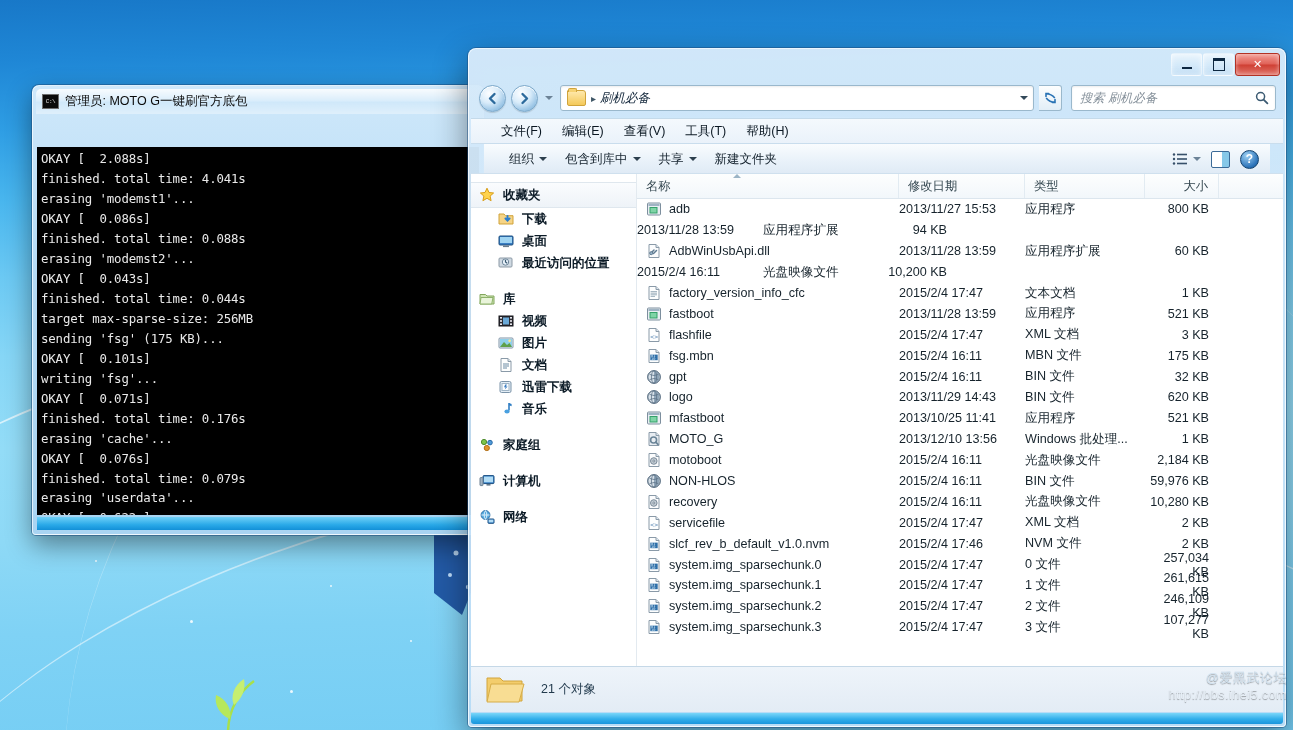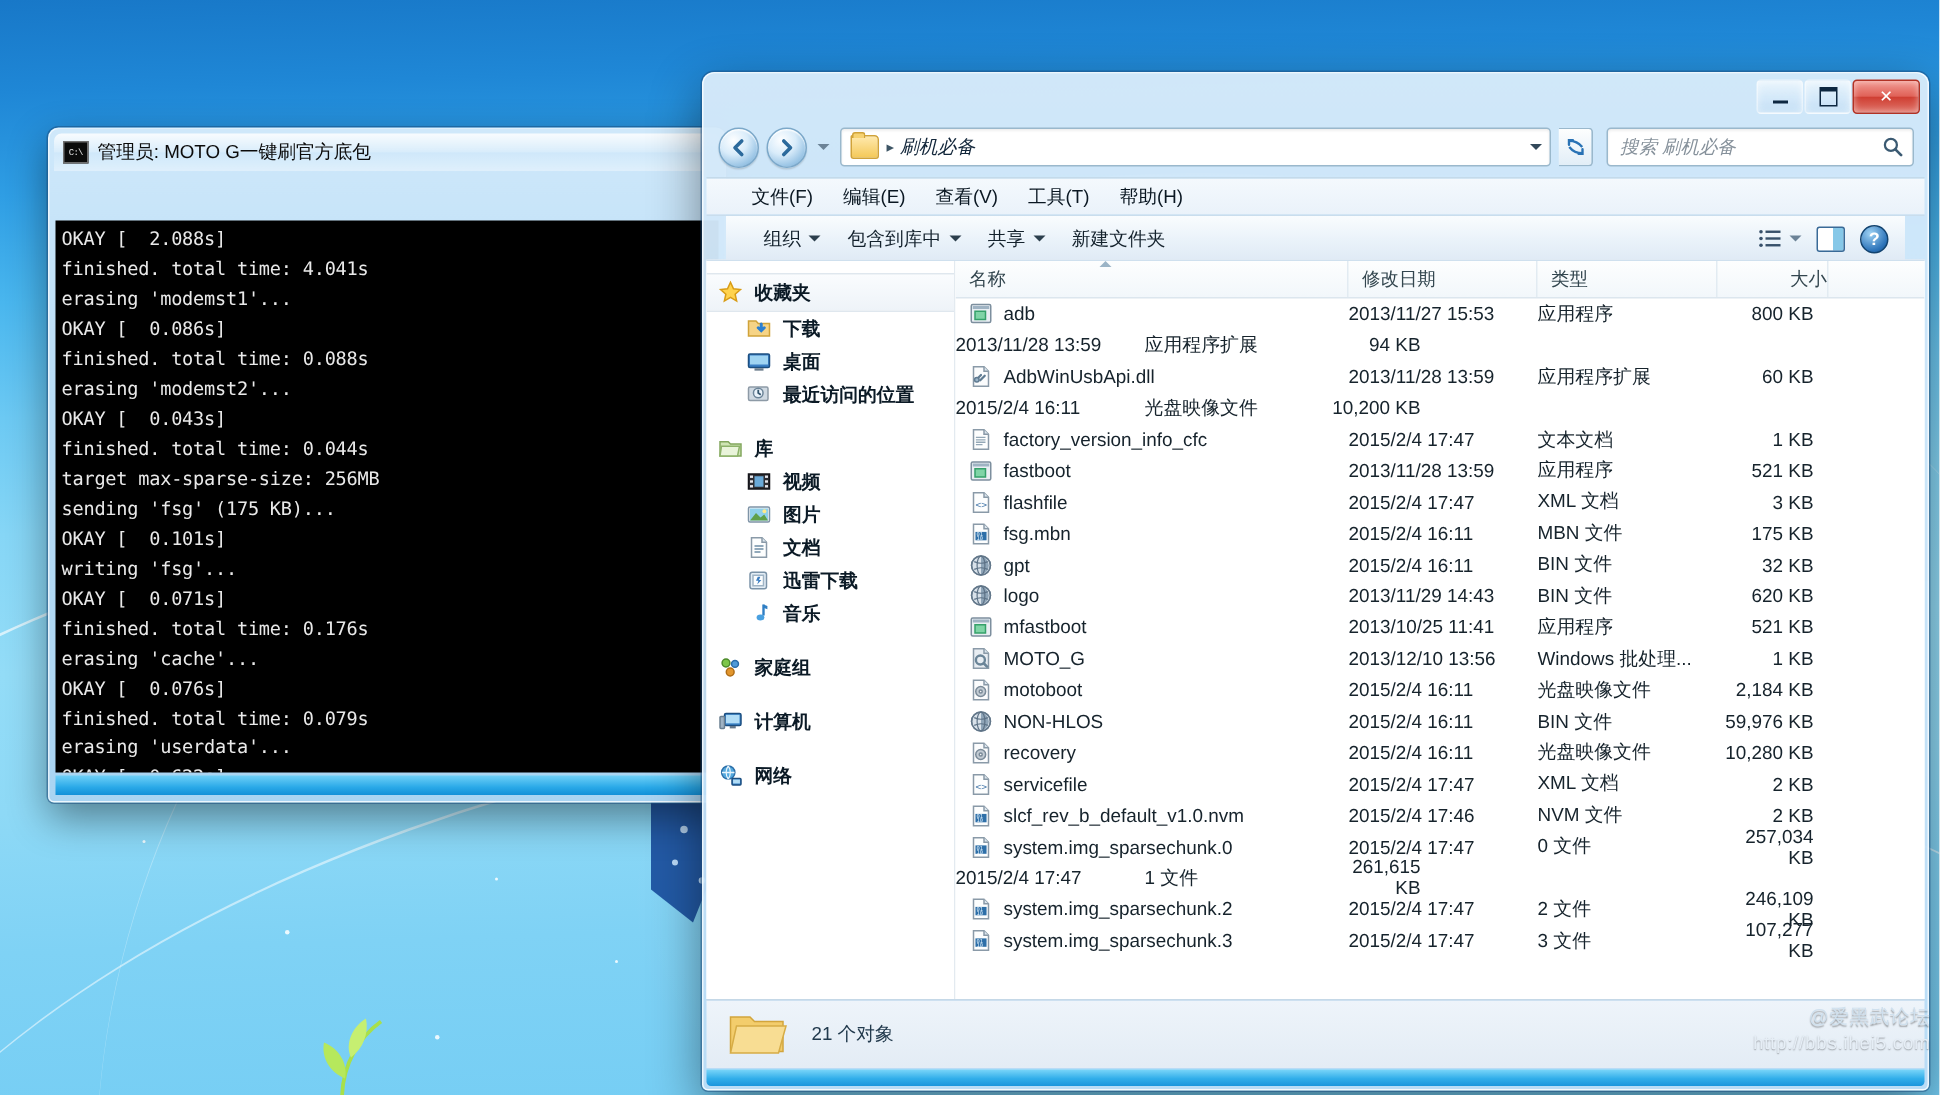--- a/index.html
+++ b/index.html
@@ -179,21 +179,21 @@
   #list-pane{flex:1;background:#fff;overflow:hidden;position:relative;}
   #col-head{
     height:24px;display:flex;align-items:stretch;
     background:linear-gradient(180deg,#fdfefe,#f2f7fb);
     border-bottom:1px solid #dce6ee;font-size:12.3px;color:#33464f;
   }
   .ch{display:flex;align-items:center;padding-left:9px;border-right:1px solid #e2ebf2;box-sizing:border-box;position:relative;}
   .ch.c-name{width:262px;}
   .ch.c-date{width:126px;}
   .ch.c-type{width:120px;}
-  .ch.c-size{width:74px;justify-content:flex-end;padding-left:0;}
+  .ch.c-size{width:74px;justify-content:flex-end;padding-right:10px;padding-left:0;}
   .ch.c-pad{flex:1;border-right:none;}
   #sort-arrow{
     position:absolute;top:0;left:50%;margin-left:-35px;
     width:0;height:0;border-left:4px solid transparent;border-right:4px solid transparent;
     border-bottom:4px solid #9bb4c6;
   }
   .row{display:flex;align-items:center;height:20.9px;font-size:12.6px;color:#16232c;}
   .cell-name{width:262px;display:flex;align-items:center;gap:7px;padding-left:9px;box-sizing:border-box;overflow:hidden;white-space:nowrap;}
   .cell-date{width:126px;box-sizing:border-box;color:#16232c;}
   .cell-type{width:120px;box-sizing:border-box;color:#16232c;overflow:hidden;white-space:nowrap;}
@@ -747,20 +747,32 @@
                     <text x="5" y="12">10</text>
                   </g>
                 </svg></span>
               <span>system.img_sparsechunk.0</span>
             </div>
             <div class="cell-date">2015/2/4 17:47</div>
             <div class="cell-type">0 文件</div>
             <div class="cell-size">257,034 KB</div>
           </div>
           <div class="row">
+            <div class="cell-name">
+              <span class="fi"><svg width="16" height="16" viewBox="0 0 16 16">
+                  <path d="M3 1.5h7l3 3v10H3z" fill="#fdfefe" stroke="#8a9aa8"></path>
+                  <path d="M10 1.5v3h3" fill="#dde7ef" stroke="#8a9aa8"></path>
+                  <rect x="4.3" y="6.6" width="7.4" height="5.6" fill="#2e6fa8"></rect>
+                  <g fill="#dff0fb" font-size="3.6" font-family="monospace">
+                    <text x="5" y="9.4">01</text>
+                    <text x="5" y="12">10</text>
+                  </g>
+                </svg></span>
+              <span>system.img_sparsechunk.1</span>
+            </div>
             <div class="cell-date">2015/2/4 17:47</div>
             <div class="cell-type">1 文件</div>
             <div class="cell-size">261,615 KB</div>
           </div>
           <div class="row">
             <div class="cell-name">
               <span class="fi"><svg width="16" height="16" viewBox="0 0 16 16">
                   <path d="M3 1.5h7l3 3v10H3z" fill="#fdfefe" stroke="#8a9aa8"></path>
                   <path d="M10 1.5v3h3" fill="#dde7ef" stroke="#8a9aa8"></path>
                   <rect x="4.3" y="6.6" width="7.4" height="5.6" fill="#2e6fa8"></rect>

